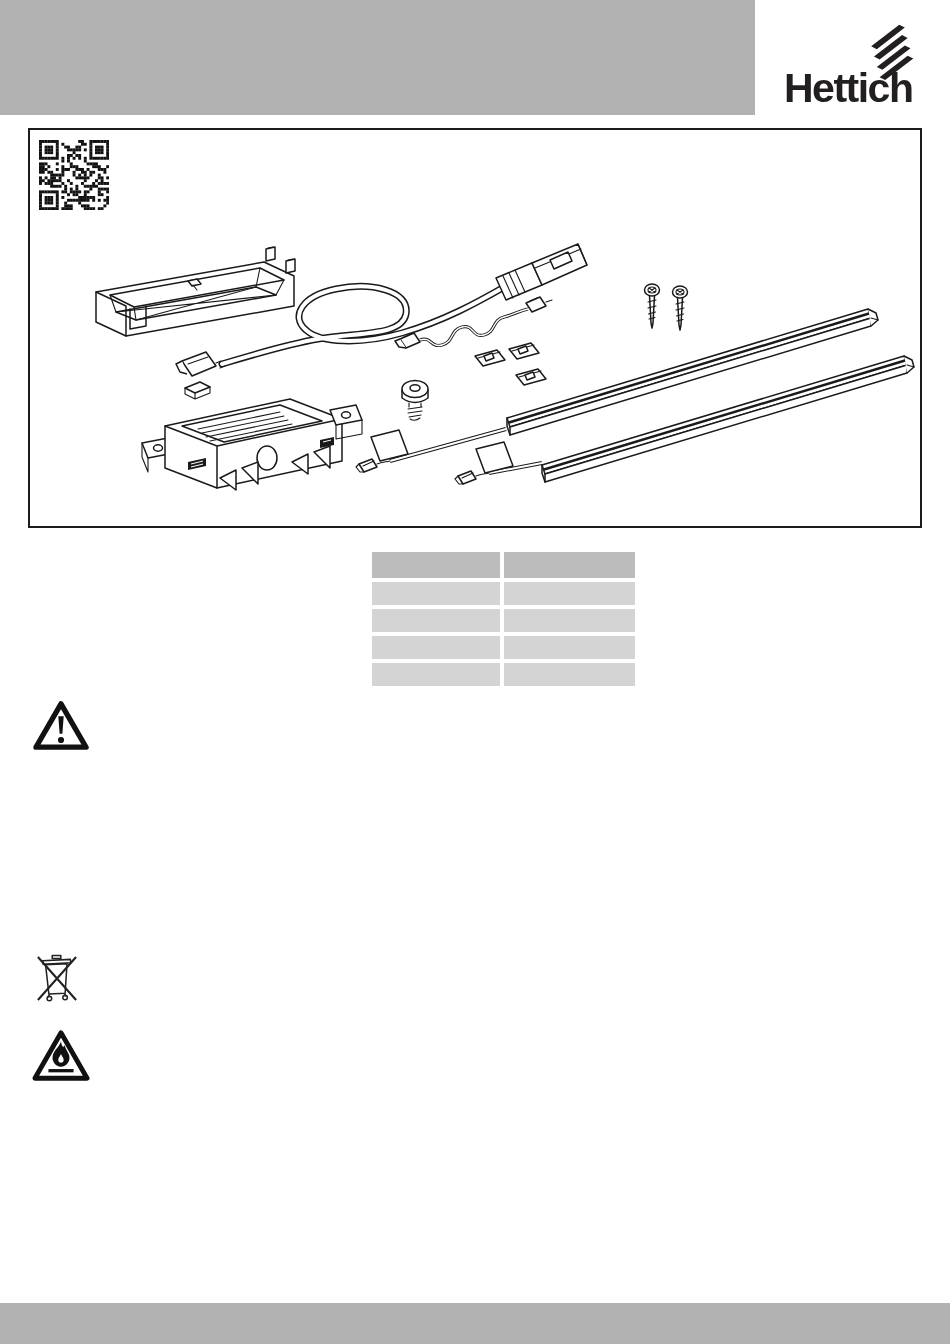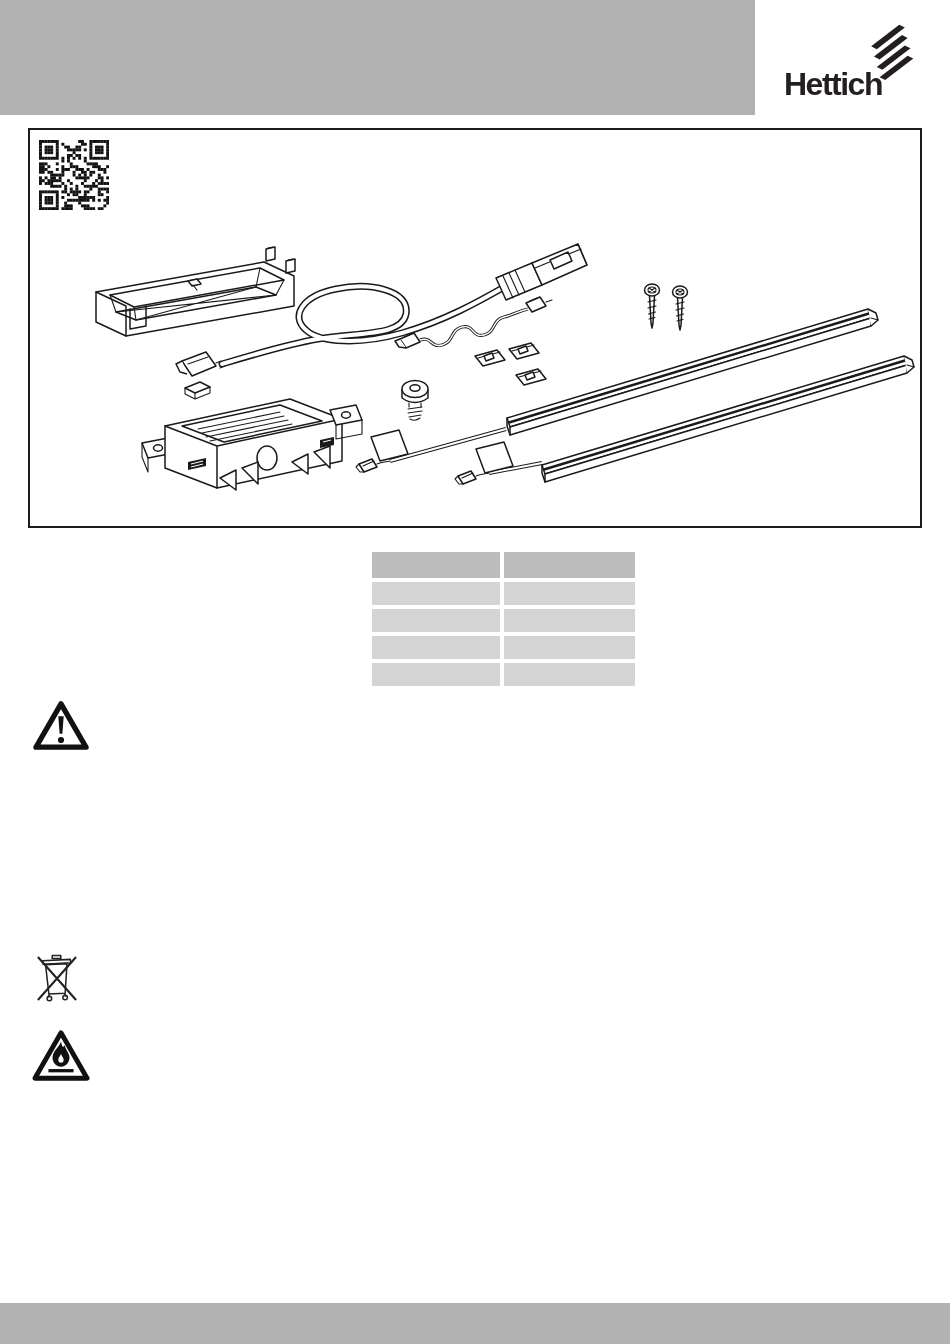--- a/index.html
+++ b/index.html
@@ -11,21 +11,21 @@
   .header-bar{
     position:absolute; left:0; top:0; width:755px; height:115px;
     background:var(--bar,#b2b2b2);
   }
   .footer-bar{
     position:absolute; left:0; top:1303px; width:950px; height:41px;
     background:var(--bar,#b2b2b2);
   }
   .logo{position:absolute; left:780px; top:22px; width:160px; height:98px;}
   .logo-text{
-    position:absolute; left:4px; top:46px; font-size:32px; font-weight:700;
+    position:absolute; left:4px; top:46px; font-size:41px; font-weight:700;
     letter-spacing:-1.5px; color:#231f20; line-height:1;
   }
   .logo-stripes{position:absolute; left:82px; top:0; width:52px; height:58px;}
   .parts-box{
     position:absolute; left:28px; top:128px; width:890px; height:396px;
     border:2px solid #1c1c1c; background:#fff;
   }
   .parts-drawing{position:absolute; left:0; top:0; width:890px; height:396px;}
   .qr{position:absolute; left:9px; top:10px; width:70px; height:70px;}
   .spec-table{

